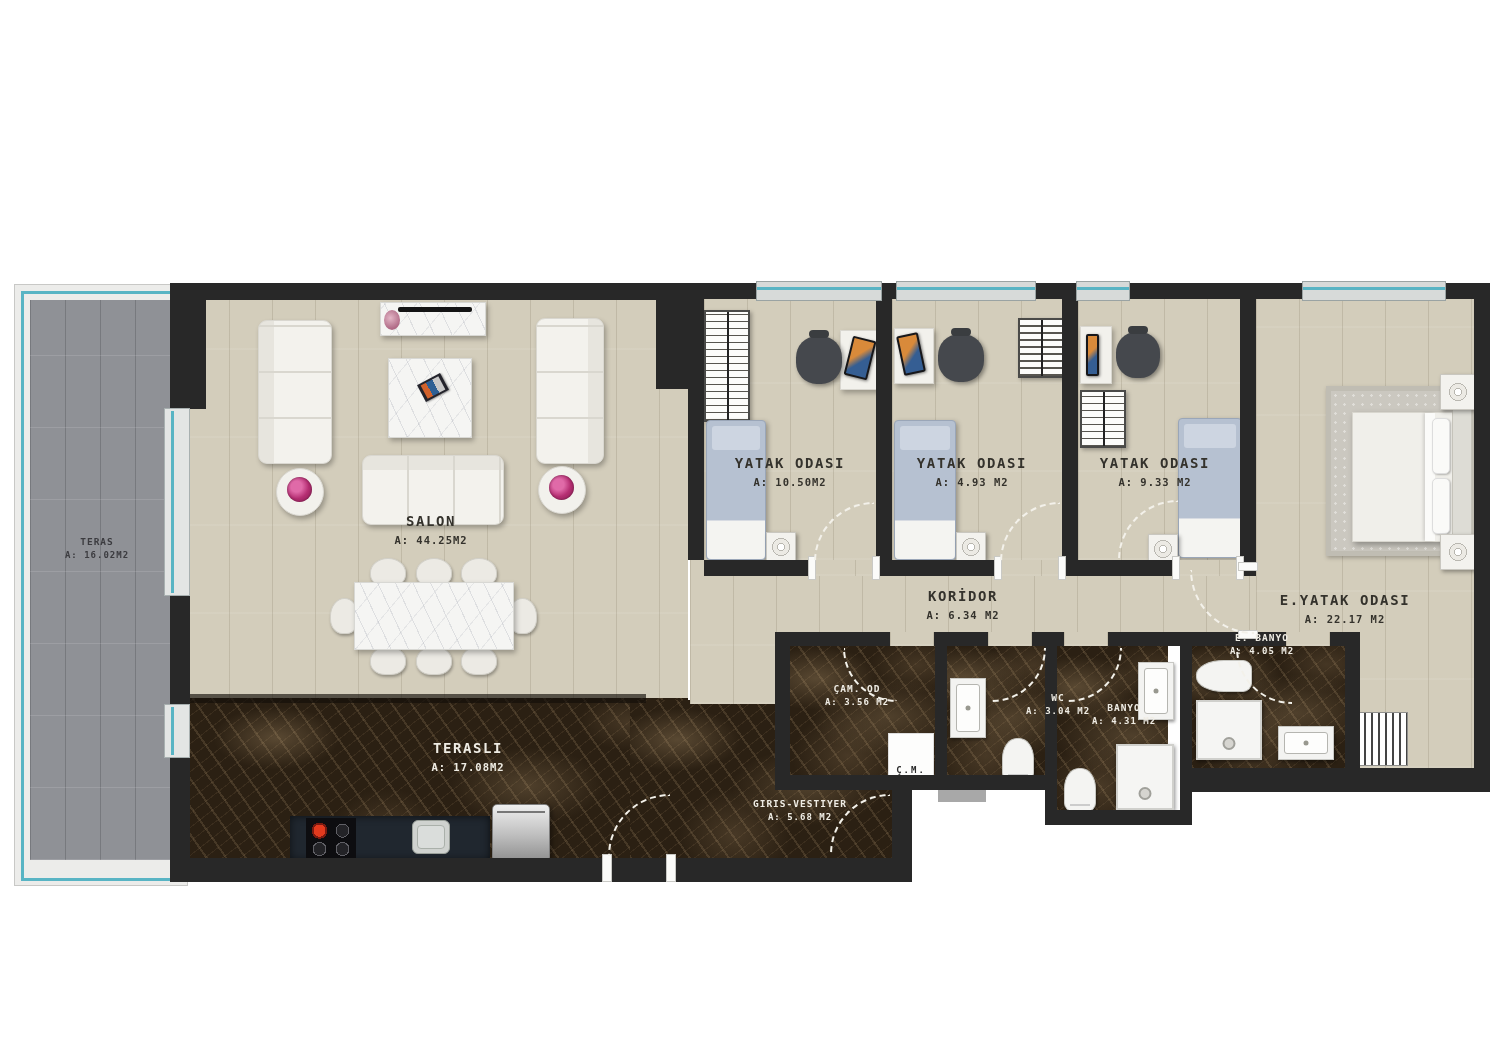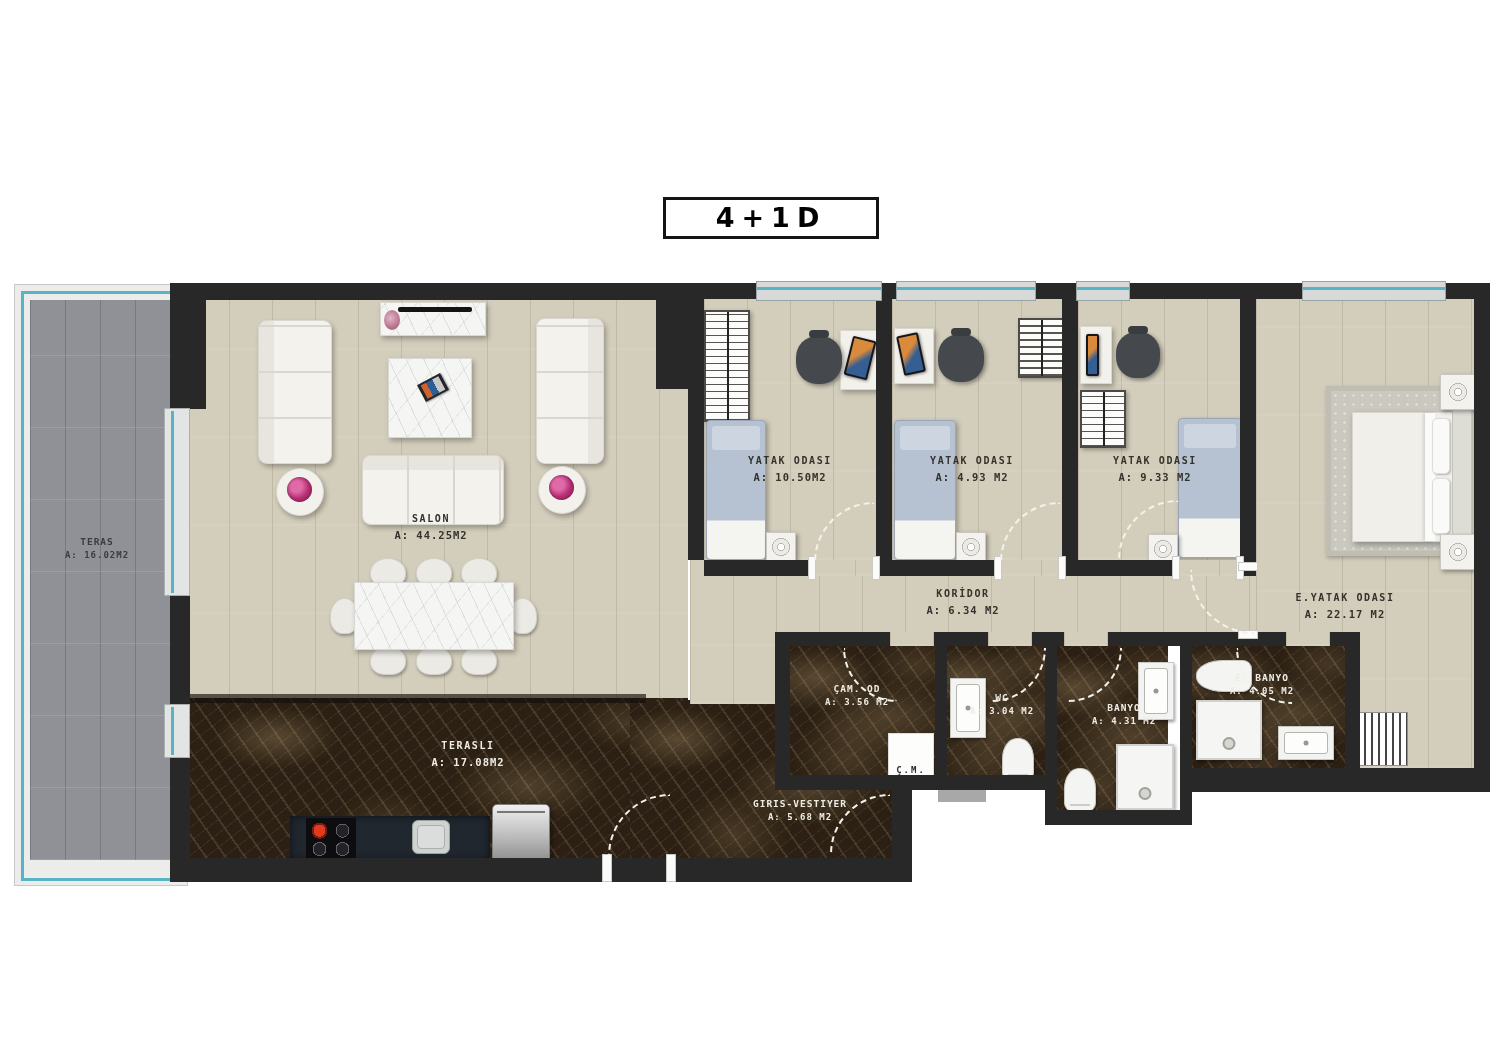--- a/index.html
+++ b/index.html
@@ -81,39 +81,38 @@
   .fridge{position:absolute;background:linear-gradient(180deg,#efefef,#bdbdbd 55%,#8f8f8f);border:1px solid #7e7e7e;border-radius:5px;box-shadow:2px 2px 5px rgba(0,0,0,.4);}
   .fridge::after{content:'';position:absolute;left:8%;right:8%;top:6px;height:2px;background:#777;}
   .tvbar{position:absolute;background:#141414;border-radius:2px;}
   .mag{position:absolute;background:#23232b;transform:rotate(-28deg);box-shadow:1px 1px 2px rgba(0,0,0,.4);}
   .mag::after{content:'';position:absolute;inset:2px 3px;background:linear-gradient(90deg,#d2622c 0 30%,#2d5f94 30% 65%,#c8c8c8 65%);}
   .decor{position:absolute;border-radius:50%;background:radial-gradient(circle at 40% 40%,#e3b6c6,#b06a86 70%);}
   .jamb{position:absolute;background:#fbfbf9;border:1px solid #c9c9c5;}
   .cmbox{position:absolute;background:#fdfdfc;border:1px solid #dedede;display:flex;align-items:flex-end;justify-content:center;
     font-size:9px;font-weight:700;letter-spacing:2px;color:#2c2c2c;padding-bottom:7px;box-sizing:border-box;}
   .label{text-align:center;transform:translateX(-50%);color:#34322c;white-space:nowrap;z-index:30;}
-  .label .rname{font-size:10px;font-weight:700;letter-spacing:1.6px;}
+  .label .rname{font-size:14px;font-weight:700;letter-spacing:1.6px;}
   .label .rarea{font-size:10.5px;font-weight:700;letter-spacing:1px;margin-top:5px;}
   .label.light{color:#efece4;}
   .label.sm .rname{font-size:9.5px;letter-spacing:1px;}
   .label.sm .rarea{font-size:9px;margin-top:3px;}
   .titleblock{position:absolute;left:663px;top:197px;width:216px;}
   .tb1{border:3px solid #141414;background:#fff;text-align:center;font-family:"DejaVu Sans","Liberation Sans",sans-serif;
        font-weight:700;font-size:27px;letter-spacing:7px;line-height:36px;height:36px;}
   .tb2{border:3px solid #141414;border-top:none;background:#fff;text-align:center;font-weight:700;
        font-size:11px;letter-spacing:.5px;padding:2px 0 3px;line-height:13px;color:#111;}
   .teal-rail{position:absolute;border:3px solid var(--window-teal);border-right:none;}
 </style>
 </head>
 <body>
 
 <div class="plan">
 
   <div class="titleblock">
-    <div class="tb1"><span>4+1D</span></div>
   </div>
 
   <div class="abs" style="left:14px;top:284px;width:172px;height:600px;background:#ececea;border:1px solid #c8c8c6;"></div>
   <div class="teal-rail" style="left:21px;top:291px;width:157px;height:584px;"></div>
   <div class="gtile" style="left:30px;top:300px;width:140px;height:560px;"></div>
 
   <div class="wood" style="left:186px;top:300px;width:502px;height:402px;"></div>
   <div class="dmarble" style="left:186px;top:698px;width:502px;height:160px;"></div>
   <div class="dmarble" style="left:630px;top:700px;width:262px;height:158px;"></div>
   <div class="wood" style="left:690px;top:548px;width:566px;height:98px;"></div>
@@ -316,26 +315,26 @@
     <div class="rarea">A: 22.17 M2</div>
   </div>
   <div class="label" style="left:963px;top:588px;">
     <div class="rname">KORİDOR</div>
     <div class="rarea">A: 6.34 M2</div>
   </div>
   <div class="label light sm" style="left:857px;top:683px;">
     <div class="rname">ÇAM. OD</div>
     <div class="rarea">A: 3.56 M2</div>
   </div>
-  <div class="label light sm" style="left:1002px;top:692px;">
+  <div class="label light sm" style="left:1058px;top:692px;">
     <div class="rname">WC</div>
     <div class="rarea">A: 3.04 M2</div>
   </div>
   <div class="label light sm" style="left:1114px;top:702px;margin-left:10px;">
     <div class="rname">BANYO</div>
     <div class="rarea">A: 4.31 M2</div>
   </div>
-  <div class="label light sm" style="left:1262px;top:672px;">
+  <div class="label light sm" style="left:1262px;top:632px;">
     <div class="rname">E. BANYO</div>
     <div class="rarea">A: 4.05 M2</div>
   </div>
 
 </div>
 
 </body></html>

